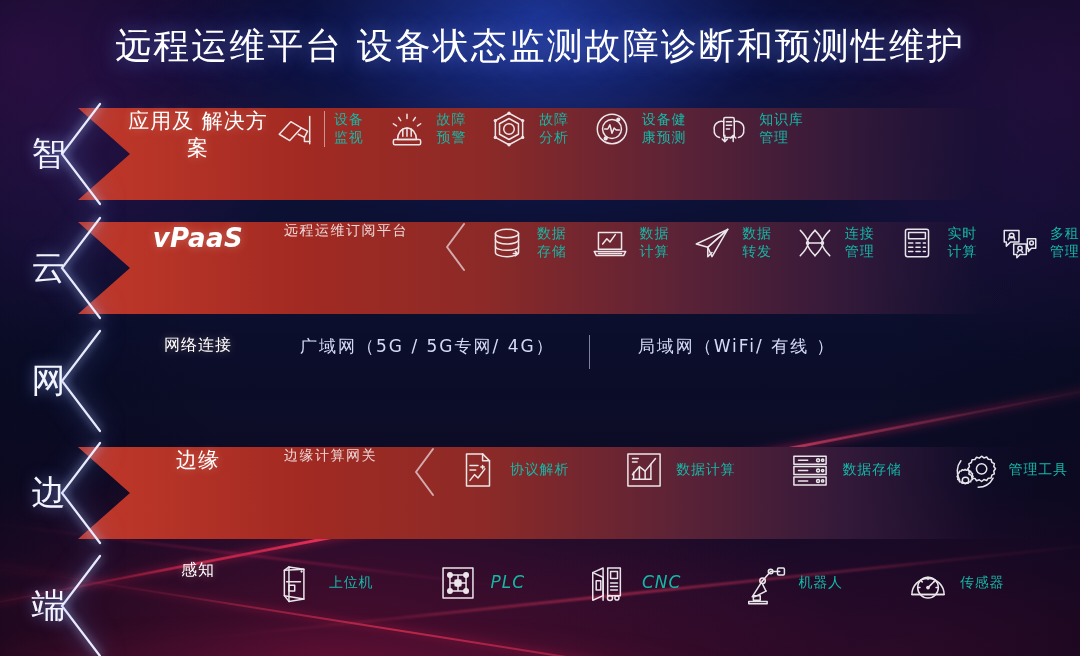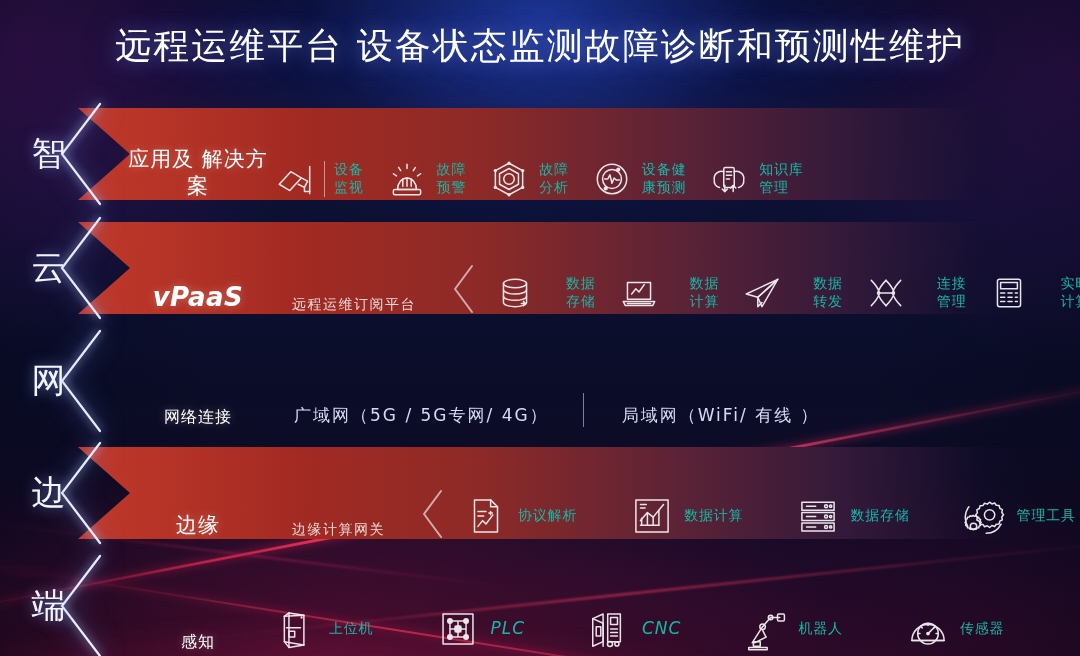--- a/index.html
+++ b/index.html
@@ -62,36 +62,36 @@
     filter:drop-shadow(0 0 5px rgba(180,200,255,.95)) drop-shadow(0 0 12px rgba(110,150,255,.65));}
 
   .rowlabel{
     position:absolute;left:18px;top:0;height:92px;width:62px;
     display:flex;align-items:center;justify-content:center;
     font-family:"DejaVu Sans","Liberation Sans",sans-serif;
     font-size:34px;color:#f2f4ff;letter-spacing:1px;
     text-shadow:0 0 14px rgba(140,170,255,.6);
   }
 
-  .rowcontent{position:absolute;left:78px;top:0;height:92px;width:1002px;display:flex;align-items:flex-end;}
+  .rowcontent{position:absolute;left:78px;top:0;height:92px;width:1002px;display:flex;align-items:flex-start;}
 
   .pill-title{
     width:152px;text-align:center;flex:0 0 auto;margin-left:44px;
     font-family:"DejaVu Sans","Liberation Sans",sans-serif;
     color:#ffffff;font-size:21px;line-height:1.28;letter-spacing:1px;
     text-shadow:0 0 10px rgba(255,210,190,.35);
   }
   .pill-title.latin{font-size:26px;font-style:italic;font-weight:700;letter-spacing:.5px;}
   .pill-title.thin{font-size:16px;}
 
   .sub-title{
-    flex:0 0 auto;margin-left:18px;font-size:14px;color:#f0e2e2;letter-spacing:1.5px;
+    flex:0 0 auto;margin-left:10px;font-size:14px;color:#f0e2e2;letter-spacing:1.5px;
     font-family:"DejaVu Sans","Liberation Sans",sans-serif;white-space:nowrap;opacity:.95;
   }
-  .sub-title.net{font-size:17px;color:#dfe4ff;margin-left:20px;letter-spacing:2px;}
+  .sub-title.net{font-size:17px;color:#dfe4ff;margin-left:26px;letter-spacing:2px;}
   .net-sep{flex:0 0 auto;width:1px;height:34px;background:rgba(215,225,255,.55);margin:0 34px;}
 
   .sep-chevron{flex:0 0 auto;width:26px;height:50px;margin:0 18px 0 34px;}
   .sep-chevron svg{display:block;}
   .sep-chevron path{fill:none;stroke:rgba(236,222,225,.72);stroke-width:2;stroke-linecap:round;stroke-linejoin:round;}
 
   .items{display:flex;align-items:center;flex:1 1 auto;}
   .item{display:flex;align-items:center;flex:0 0 auto;}
   .item .ico{width:42px;height:42px;flex:0 0 auto;opacity:.95;}
   .item .ico svg{display:block;width:42px;height:42px;}
@@ -100,21 +100,21 @@
   .item .lbl{
     margin-left:9px;font-family:"DejaVu Sans","Liberation Sans",sans-serif;
     font-size:14px;line-height:1.28;color:#14b8a6;letter-spacing:.8px;white-space:pre-line;
   }
   .item .lbl.one{white-space:nowrap;}
   .item .lbl.latin{font-style:italic;font-size:17px;letter-spacing:1px;}
   .item .vline{width:1px;height:36px;background:rgba(245,235,235,.55);margin-left:8px;}
 
   
   .r1 .item{margin-right:22px;}
-  .r2 .item{margin-right:22px;gap:21px;}
+  .r2 .item{margin-right:22px;}
   .r4 .item{margin-right:52px;}
   .r5 .item{margin-right:62px;}
   .r5 .item .ico{width:46px;height:46px;}
   .r5 .item .ico svg{width:46px;height:46px;}
   .r4 .item .ico{width:46px;height:46px;}
   .r4 .item .ico svg{width:46px;height:46px;}
 </style>
 </head>
 <body>
 
@@ -318,21 +318,21 @@
         <div class="chev-glow">
           <svg viewBox="0 0 70 104" width="70" height="104">
             <path d="M44 2 L6 52 L44 102"></path>
           </svg>
         </div>
         <div class="rowlabel">网</div>
         <div class="rowcontent">
           <div class="pill-title thin">网络连接</div>
           <div class="sub-title net">广域网（5G / 5G专网/ 4G）</div>
           <div class="net-sep"></div>
-          <div class="sub-title net" style="margin-left:4px">局域网（WiFi/ 有线 ）</div>
+          <div class="sub-title net" style="margin-left:14px">局域网（WiFi/ 有线 ）</div>
         </div>
       </div>
       <div class="row r4">
         <div class="band"></div>
         <div class="band-inner-glow"></div>
         <div class="chev-glow">
           <svg viewBox="0 0 70 104" width="70" height="104">
             <path d="M44 2 L6 52 L44 102"></path>
           </svg>
         </div>

